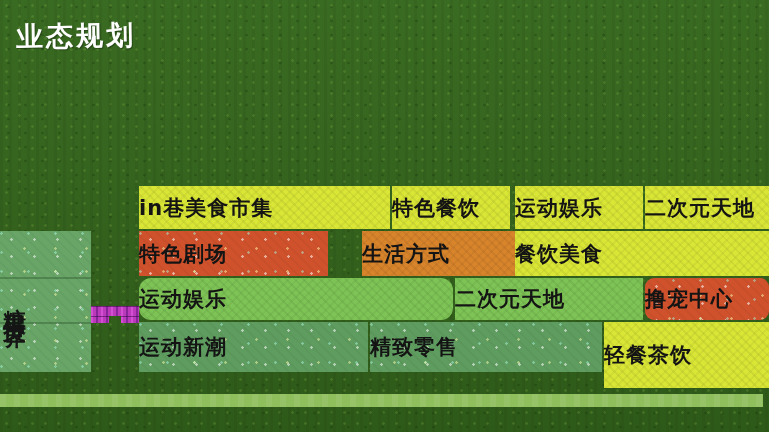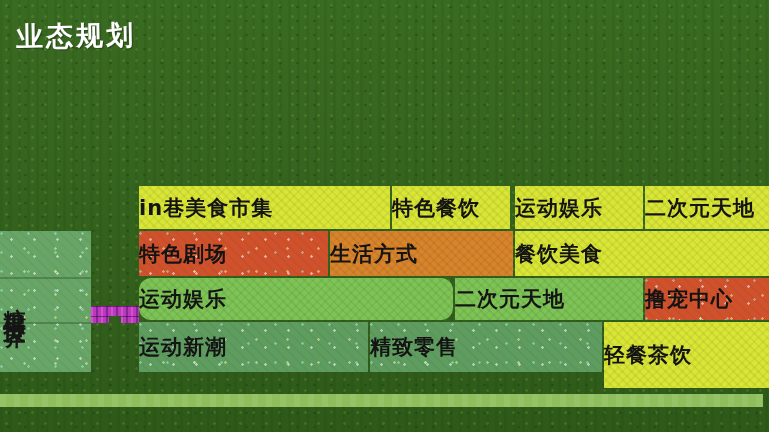--- a/index.html
+++ b/index.html
@@ -37,21 +37,21 @@
     background-image:
       radial-gradient(circle, rgba(255,255,255,.55) 1px, transparent 1.5px),
       radial-gradient(circle, rgba(250,250,170,.5) 1px, transparent 1.5px),
       radial-gradient(circle, rgba(170,255,230,.45) 1px, transparent 1.5px),
       repeating-linear-gradient(45deg, rgba(0,0,0,.04) 0 2px, transparent 2px 7px);
     background-size:23px 17px,31px 23px,27px 19px,auto;
     background-position:0 0,9px 6px,15px 12px,0 0;
   }
   .c-yellow{background-color:#d9e636;}
   .c-red{background-color:#d0522c;}
-  .c-orange{background-color:#d8842b;}
+  .c-orange{background-color:#d8842b;margin-left:32px;}
   .c-green{background-color:#7dc355;}
   .c-dkgreen{background-color:#5f9c5f;}
   .c-candy{background-color:#68a567;}
   .candy{
     color:#151515;
   }
   .candy .vtext{
     writing-mode:vertical-rl;
     text-orientation:upright;
     font-size:23px;font-weight:bold;letter-spacing:6px;
@@ -114,21 +114,21 @@
   <div class="block hatch c-yellow" style="left:515px;top:231px;width:254px;height:45px;">
     <span>餐饮美食</span>
   </div>
 
   <div class="block hatch c-green" style="left:139px;top:278px;width:314px;height:42px;border-radius:12px;">
     <span>运动娱乐</span>
   </div>
   <div class="block hatch c-green" style="left:455px;top:278px;width:188px;height:42px;">
     <span>二次元天地</span>
   </div>
-  <div class="block speckle c-red" style="left:645px;top:278px;width:124px;height:42px;">
+  <div class="block speckle c-red" style="left:645px;top:278px;width:124px;height:42px;border-radius:9px;">
     <span>撸宠中心</span>
   </div>
 
   <div class="block speckle c-dkgreen" style="left:139px;top:322px;width:229px;height:50px;">
     <span>运动新潮</span>
   </div>
   <div class="block speckle c-dkgreen" style="left:370px;top:322px;width:232px;height:50px;">
     <span>精致零售</span>
   </div>
   <div class="block hatch c-yellow" style="left:604px;top:322px;width:165px;height:66px;">

